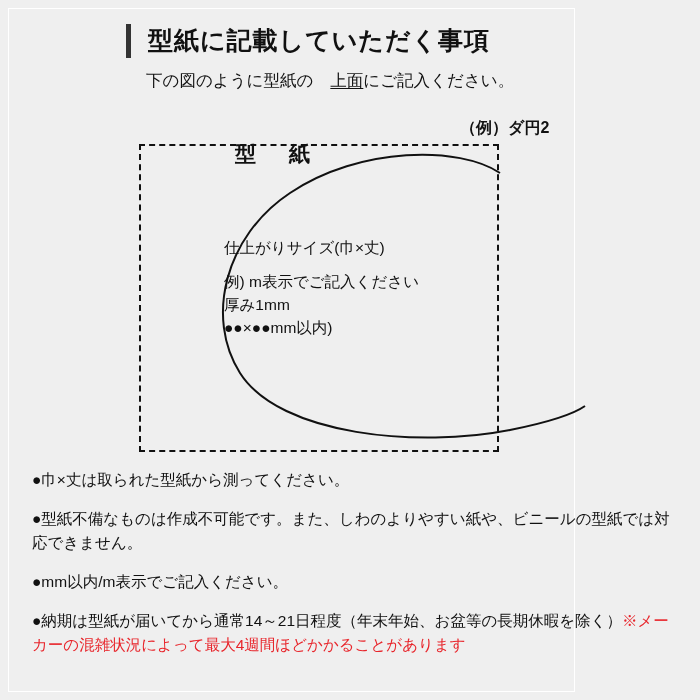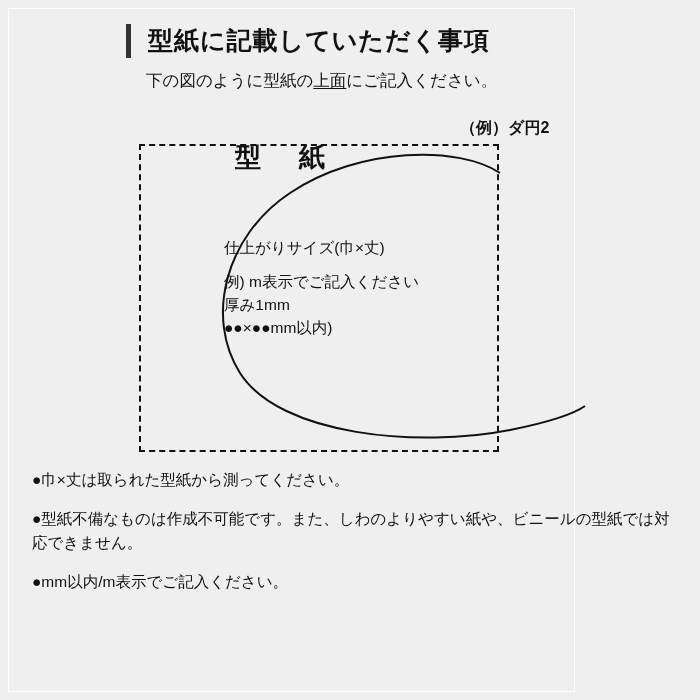--- a/index.html
+++ b/index.html
@@ -65,20 +65,21 @@
     position: absolute;
     left: 146px;
     top: 70px;
     font-size: 16.5px;
     color: #111111;
     white-space: nowrap;
   }
   .lead u {
     text-decoration: underline;
     text-underline-offset: 2px;
+    margin-left: 17px;
   }
 
   
   .diagram {
     position: absolute;
     left: 130px;
     top: 118px;
     width: 460px;
     height: 340px;
   }
@@ -89,21 +90,21 @@
     font-size: 16px;
     font-weight: bold;
     color: #111111;
     white-space: nowrap;
     text-align: center;
   }
   .katagami-label {
     position: absolute;
     left: 105px;
     top: 22px;
-    font-size: 26px;
+    font-size: 21px;
     font-weight: bold;
     letter-spacing: 6px;
     color: #111111;
     white-space: nowrap;
   }
   .dashed-box {
     position: absolute;
     left: 9px;
     top: 26px;
     width: 360px;
@@ -186,14 +187,17 @@
   <div class="notes">
     <div class="note">
       <span>●巾×丈は取られた型紙から測ってください。</span>
     </div>
     <div class="note">
       <span>●型紙不備なものは作成不可能です。また、しわのよりやすい紙や、ビニールの型紙では対応できません。</span>
     </div>
     <div class="note">
       <span>●mm以内/m表示でご記入ください。</span>
     </div>
+    <div class="note">
+      <span>●納期は型紙が届いてから通常14～21日程度（年末年始、お盆等の長期休暇を除く）</span><span class="red">※メーカーの混雑状況によって最大4週間ほどかかることがあります</span>
+    </div>
   </div>
 </div>
 
 </body></html>

